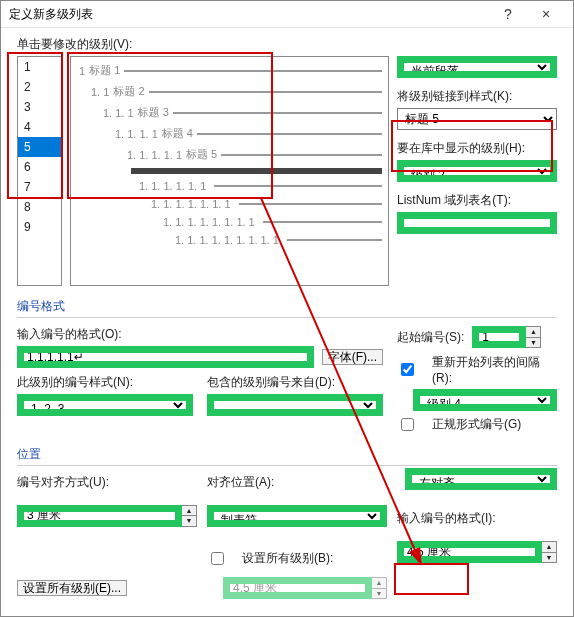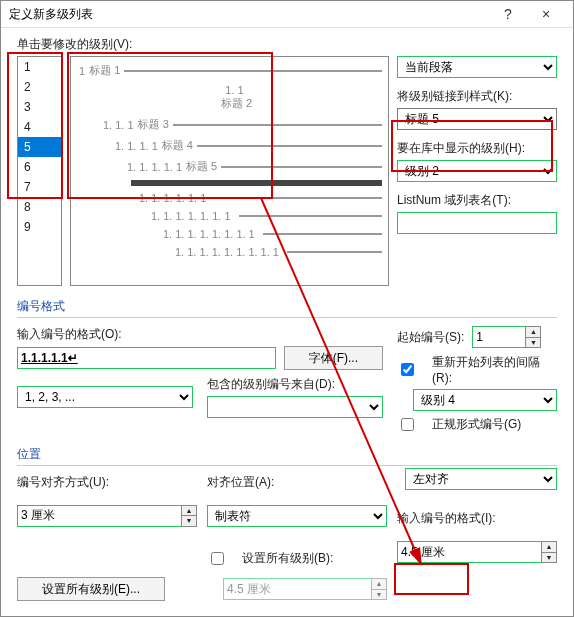--- a/index.html
+++ b/index.html
@@ -13,33 +13,33 @@
   .top-grid { display: grid; grid-template-columns: 45px 1fr 160px; gap: 8px; position: relative; }
   .levels { border: 1px solid #888; height: 230px; background: #fff; font-size: 12px; }
   .levels div { padding: 3px 6px; }
   .levels .sel { background: #0078d7; color: #fff; }
   .preview { border: 1px solid #888; height: 230px; background: #fff; padding: 6px 6px 6px 8px; overflow: hidden; }
   .prow { display: flex; align-items: center; margin-bottom: 6px; font-size: 11px; white-space: nowrap; color: #888; }
   .prow .num { color: #888; margin-right: 4px; }
   .prow .bar { height: 2px; background: #999; flex: 1; margin-left: 4px; }
   .prow.thick .bar { height: 6px; background: #444; }
   .right-col > div { margin-bottom: 10px; }
-  select, input[type=text] { border: 1px solid #22c55e; height: 22px; font-size: 12px; padding: 0 3px; background: #fff; }
+  select, input[type=text] { border: 7px solid #22c55e; height: 22px; font-size: 12px; padding: 0 3px; background: #fff; }
   select { width: 100%; }
   .dropdown { display: flex; }
   .dropdown select { flex: 1; }
   .num-input { display: flex; }
   .num-input input { width: 54px; }
   .spin { width: 15px; display: flex; flex-direction: column; border: 1px solid #888; border-left: none; }
   .spin div { flex:1; font-size: 7px; display:flex; align-items:center; justify-content:center; border-bottom:1px solid #888; background:#f0f0f0; }
   .spin div:last-child{border-bottom:none;}
   .fieldset-label { color: #1a4aab; font-size: 12px; margin-top: 12px; }
   .fieldset-line { height:1px; background:#ccc; margin: 2px 0 8px 0; }
   .row { display: flex; align-items: center; gap: 8px; margin-bottom: 6px; }
-  .btn2 { border: 1px solid #999; background: #f4f4f4; height: 24px; padding: 0 24px; font-size: 12px; display: inline-flex; align-items: center; }
+  .btn2 { border: 1px solid #999; background: #f4f4f4; height: 16px; padding: 0 5px; font-size: 12px; display: inline-flex; align-items: center; }
   .btn-ok { border: 2px solid #0078d7; background: #fff; height: 28px; padding: 0 20px; font-size: 12px; }
   .checkbox-row { display: flex; align-items: center; gap: 15px; font-size: 12px; }
   .checkbox-row input { width: 13px; height: 13px; }
   .bottom-row { display:flex; align-items:center; margin-top: 12px; }
   .grid-mid { display: grid; grid-template-columns: 1fr 160px; gap: 14px; }
   .grid-pos { display: grid; grid-template-columns: 1fr 1fr 160px; gap: 14px 10px; }
   .highlight-sel { background:#3399ff; color:#fff; padding: 0 1px;}
   .redbox { position:absolute; border:2px solid #d00000; pointer-events:none; }
   .arrow-line { position:absolute; pointer-events:none; }
 </style>
@@ -66,21 +66,21 @@
           <div>7</div>
           <div>8</div>
           <div>9</div>
         </div>
       <div class="preview" id="preview-pane">
           <div class="prow" style="padding-left: 0px;">
             <span class="num">1</span>
             <span>标题 1</span>
             <div class="bar"></div>
           </div>
-          <div class="prow" style="padding-left: 12px; flex-direction: column;">
+          <div class="prow" style="padding-left: 12px;">
             <span class="num">1. 1</span>
             <span>标题 2</span>
             <div class="bar"></div>
           </div>
           <div class="prow" style="padding-left: 24px;">
             <span class="num">1. 1. 1</span>
             <span>标题 3</span>
             <div class="bar"></div>
           </div>
           <div class="prow" style="padding-left: 36px;">
@@ -138,25 +138,26 @@
       </div>
     </div>
 
     <div class="fieldset-label">编号格式</div>
     <div class="fieldset-line"></div>
 
     <div class="grid-mid">
       <div>
         <span class="label">输入编号的格式(O):</span>
         <div class="row">
-          <input type="text" style="flex: 1 1 0%; text-decoration: underline; font-weight: bold;" value="1.1.1.1.1↵">
+          <input type="text" style="flex: 1 1 0%; text-decoration: underline;" value="1.1.1.1.1↵">
           <button class="btn2">字体(F)...</button>
         </div>
         <div class="row" style="gap:14px;">
           <div style="flex:1">
+            <span class="label">此级别的编号样式(N):</span>
             <select style="width:100%"><option>1, 2, 3, ...</option></select>
           </div>
           <div style="flex:1">
             <span class="label">包含的级别编号来自(D):</span>
             <select style="width:100%"><option></option></select>
           </div>
         </div>
       </div>
       <div>
         <div class="row">

